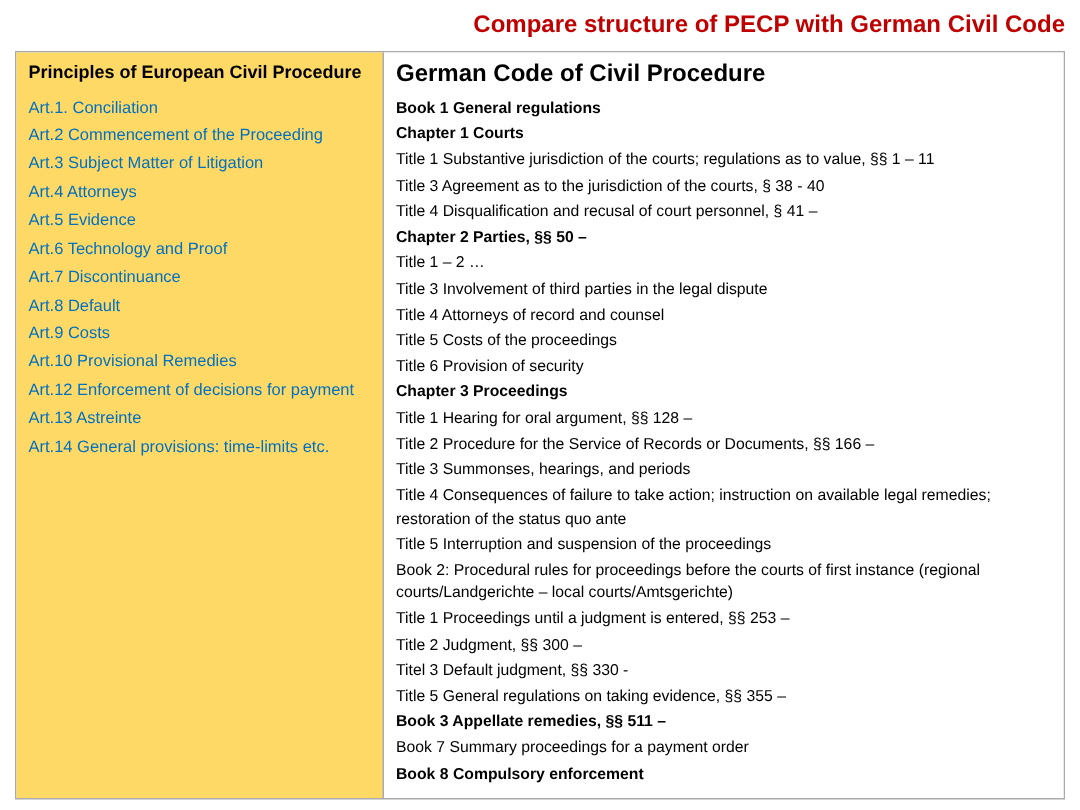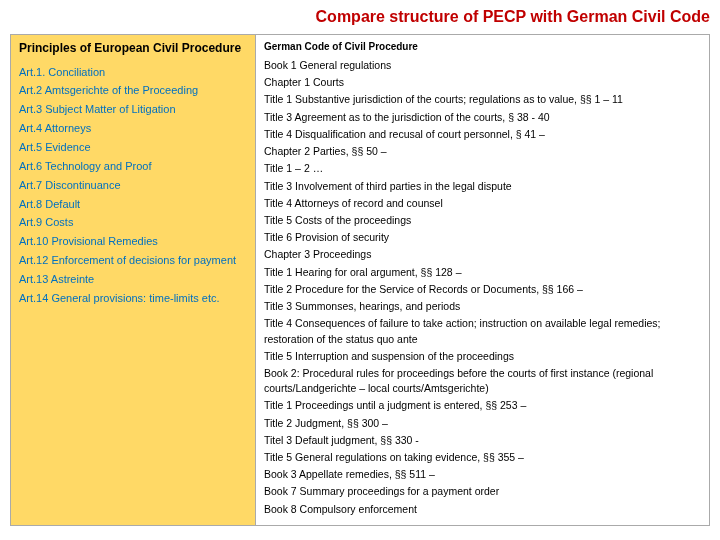--- a/index.html
+++ b/index.html
@@ -46,47 +46,47 @@
       line-height: 1.35;
       font-size: 11px;
     }
     .right-panel {
       flex: 1;
       padding: 6px 8px;
       background: #fff;
     }
     .right-header {
       font-weight: bold;
-      font-size: 10px;
+      font-size: 16px;
       margin-bottom: 6px;
     }
     .right-content {
       font-size: 10.5px;
       line-height: 1.45;
       color: #000;
     }
     .right-content .bold {
-      font-weight: normal;
+      font-weight: bold;
       text-align: center;
     }
     .right-content p {
       margin-bottom: 2px;
     }
   </style>
 </head>
 <body>
 
 <div class="page">
   <div class="page-title">Compare structure of PECP with German Civil Code</div>
   <div class="content-area">
     <div class="left-panel">
       <div class="left-header">Principles of European Civil Procedure</div>
       <div id="left-items-container">
           <div class="left-item">Art.1. Conciliation</div>
-          <div class="left-item">Art.2 Amtsgerichte of the Proceeding</div>
+          <div class="left-item">Art.2 Commencement of the Proceeding</div>
           <div class="left-item">Art.3 Subject Matter of Litigation</div>
           <div class="left-item">Art.4 Attorneys</div>
           <div class="left-item">Art.5 Evidence</div>
           <div class="left-item">Art.6 Technology and Proof</div>
           <div class="left-item">Art.7 Discontinuance</div>
           <div class="left-item">Art.8 Default</div>
           <div class="left-item">Art.9 Costs</div>
           <div class="left-item">Art.10 Provisional Remedies</div>
           <div class="left-item">Art.12 Enforcement of decisions for payment</div>
           <div class="left-item">Art.13 Astreinte</div>

